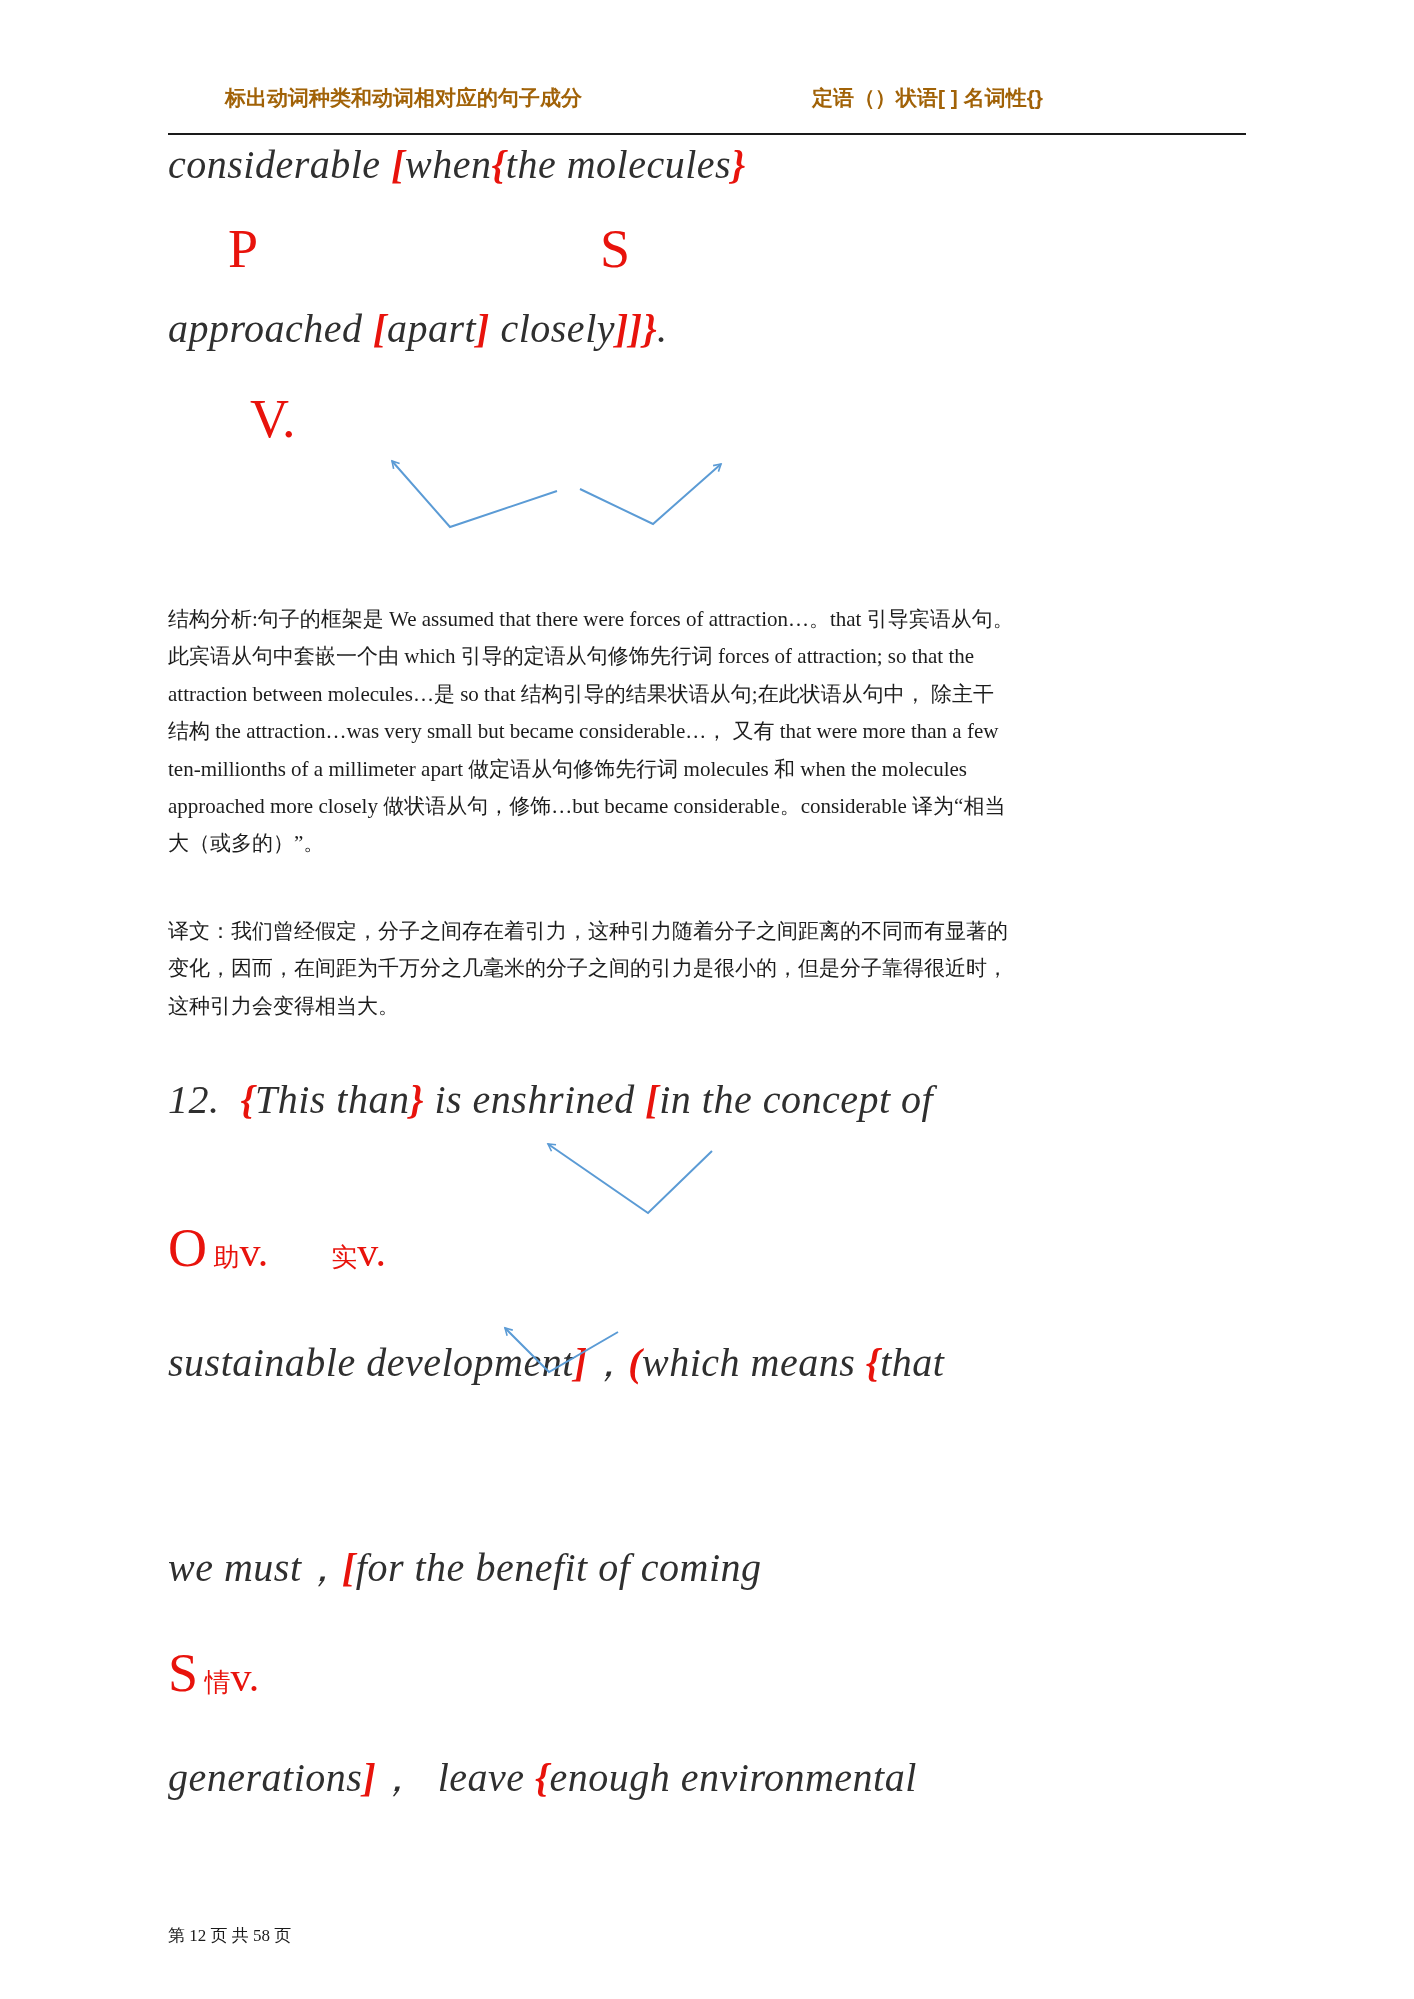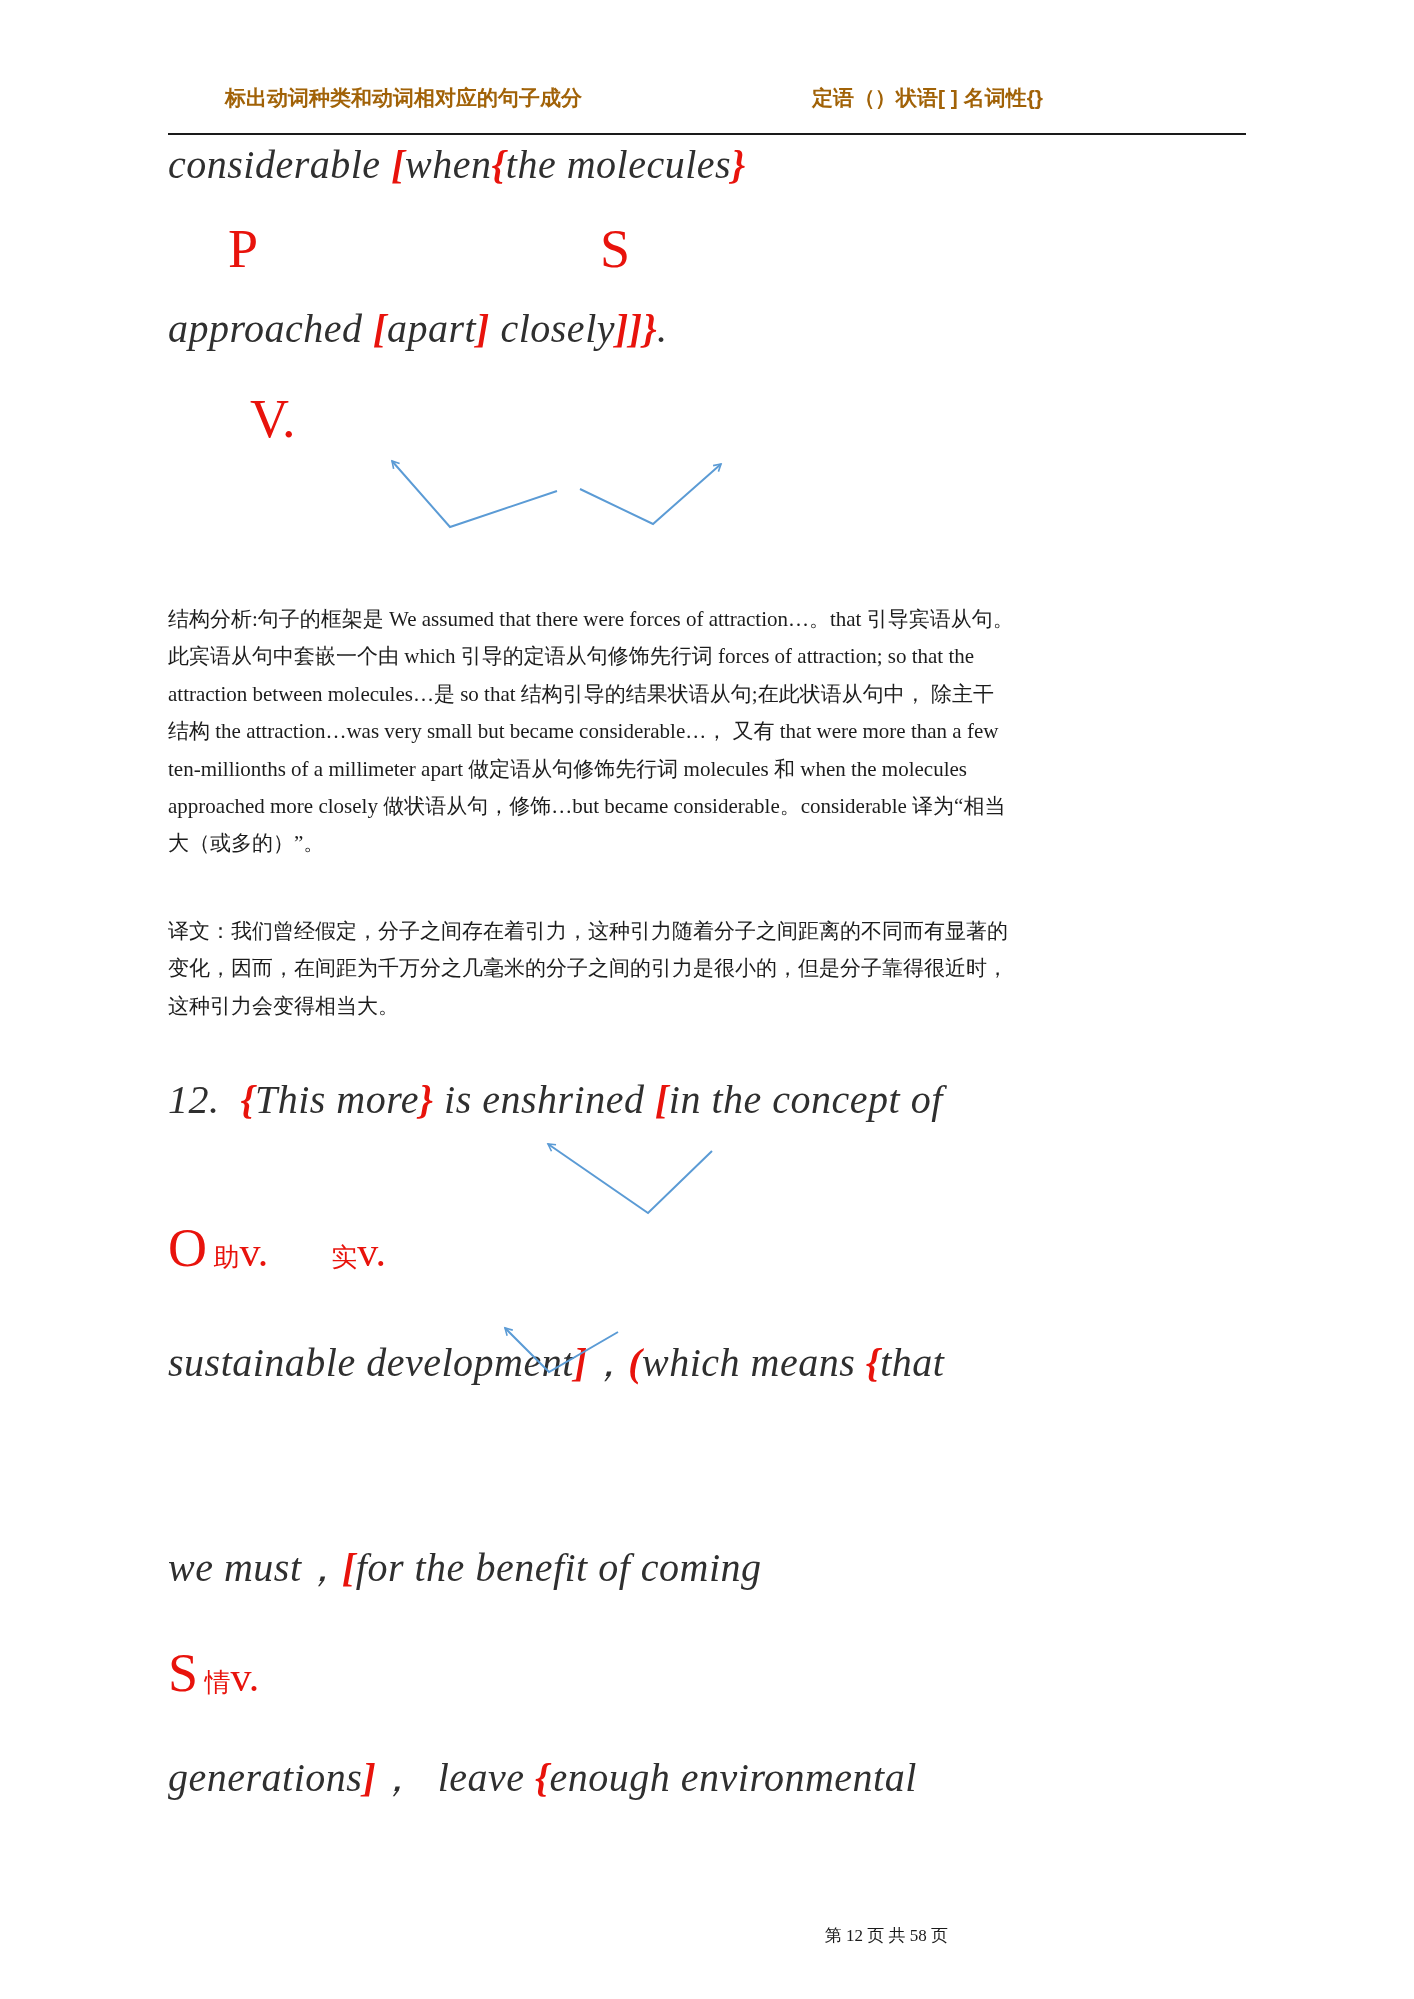--- a/index.html
+++ b/index.html
@@ -42,21 +42,21 @@
   .seg-Z{font-size:26px;}
   .pslabels{position:absolute;left:168px;width:700px;height:60px;}
   .pslabels .lab{position:absolute;top:0;color:var(--red);font-size:54px;line-height:1;}
   .para{
     position:absolute;left:168px;width:800px;
     font-size:21px;line-height:37.4px;color:var(--para);
     white-space:pre;
   }
   .footer{
     position:absolute;left:168px;top:1924px;width:780px;
-    text-align:right;font-size:17px;color:#1a1a1a;
+    text-align:left;font-size:17px;color:#1a1a1a;
     font-family:"Liberation Serif","DejaVu Serif",serif;
     white-space:pre;
   }
   .arrows{position:absolute;left:0;top:0;pointer-events:none;}
 </style>
 </head>
 <body>
 
 <div class="page">
 
@@ -72,21 +72,21 @@
   </div>
 
   <div class="bigline" style="top:305px"><span>approached </span><span class="seg-r">[</span><span>apart</span><span class="seg-r">]</span><span> closely</span><span class="seg-r">]]}</span><span>.</span></div>
 
   <div class="labelline" style="top:392px;left:250px">V.</div>
 
   <div class="para" style="top:601px"><div>结构分析:句子的框架是 We assumed that there were forces of attraction…。that 引导宾语从句。</div><div>此宾语从句中套嵌一个由 which 引导的定语从句修饰先行词 forces of attraction; so that the</div><div>attraction between molecules…是 so that 结构引导的结果状语从句;在此状语从句中， 除主干</div><div>结构 the attraction…was very small but became considerable…， 又有 that were more than a few</div><div>ten-millionths of a millimeter apart 做定语从句修饰先行词 molecules 和 when the molecules</div><div>approached more closely 做状语从句，修饰…but became considerable。considerable 译为“相当</div><div>大（或多的）”。</div></div>
 
   <div class="para" style="top:913px"><div>译文：我们曾经假定，分子之间存在着引力，这种引力随着分子之间距离的不同而有显著的</div><div>变化，因而，在间距为千万分之几毫米的分子之间的引力是很小的，但是分子靠得很近时，</div><div>这种引力会变得相当大。</div></div>
 
-  <div class="bigline" style="top:1076px"><span>12.  </span><span class="seg-r">{</span><span>This more</span><span class="seg-r">}</span><span> is enshrined </span><span class="seg-r">[</span><span>in the concept of</span></div>
+  <div class="bigline" style="top:1076px"><span>12.  </span><span class="seg-r">{</span><span>This than</span><span class="seg-r">}</span><span> is enshrined </span><span class="seg-r">[</span><span>in the concept of</span></div>
 
   <div class="labelline" style="top:1221px"><span class="seg-L">O</span><span class="seg-Z"> </span><span class="seg-Z">助</span><span class="seg-M">v.</span><span class="seg-M">      </span><span class="seg-Z">实</span><span class="seg-M">v.</span></div>
 
   <div class="bigline" style="top:1335px"><span>sustainable development</span><span class="seg-r">]</span><span>，</span><span class="seg-r">(</span><span>which means </span><span class="seg-r">{</span><span>that</span></div>
 
 
   <div class="bigline" style="top:1540px"><span>we must，</span><span class="seg-r">[</span><span>for the benefit of coming</span></div>
 
   <div class="labelline" style="top:1646px"><span class="seg-L">S</span><span class="seg-Z"> </span><span class="seg-Z">情</span><span class="seg-M">v.</span></div>
 

